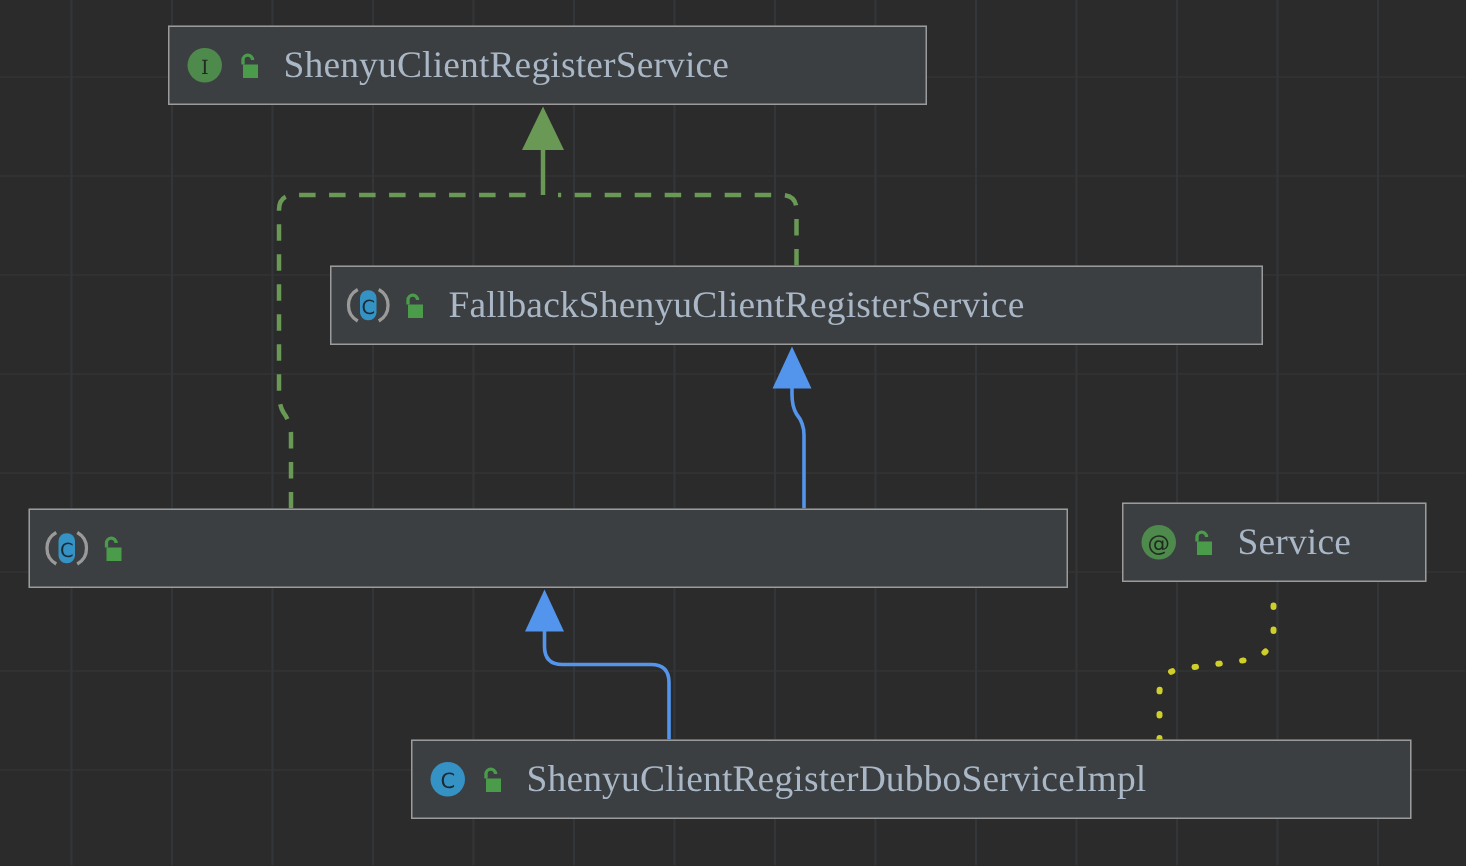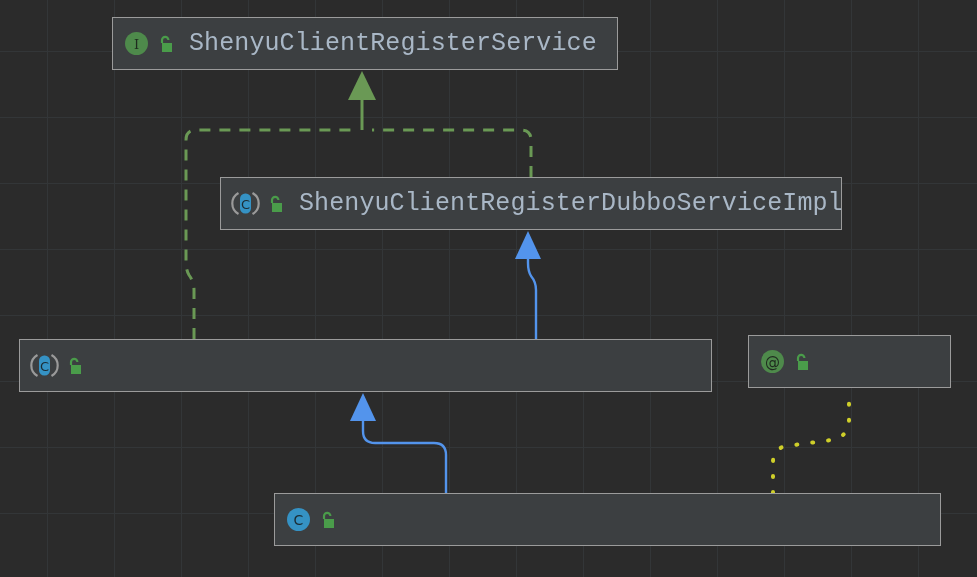--- a/index.html
+++ b/index.html
@@ -35,21 +35,21 @@
     display: flex;
     align-items: center;
     background: #3c3f41;
     border: 1px solid #9b9b9b;
     padding: 0 14px 0 10px;
     white-space: nowrap;
   }
   .node-label {
     color: #a9b7c6;
     font-size: 25px;
-    font-family: Liberation Mono, monospace;
+    font-family: Liberation Serif, serif;
     letter-spacing: 0.1px;
     margin-left: 13px;
   }
   .icon-slot {
     display: inline-flex;
     align-items: center;
     justify-content: center;
     flex: 0 0 auto;
   }
   .vis-icon {
@@ -124,21 +124,21 @@
         <rect x="9" y="3.5" width="11" height="20" rx="5.2" fill="#3592c4"></rect>
         <text x="14.5" y="19" text-anchor="middle" font-family="DejaVu Sans, sans-serif" font-size="13" fill="#1b2b33">C</text>
       </svg>
     </span>
     <span class="icon-slot vis-icon">
       <svg width="19" height="20" viewBox="0 0 19 20" xmlns="http://www.w3.org/2000/svg">
         <path d="M5 9 V6 a3.2 3.2 0 0 1 6.4 0" fill="none" stroke="#4a9c4a" stroke-width="2.2"></path>
         <rect x="5" y="9" width="10" height="9" fill="#4a9c4a"></rect>
       </svg>
     </span>
-    <span class="node-label">ShenyuClientRegisterDubboServiceImpl</span>
+    <span class="node-label">FallbackShenyuClientRegisterService</span>
   </div>
 
   <div class="uml-node" id="node-abstract">
     <span class="icon-slot">
       <svg width="29" height="27" viewBox="0 0 29 27" xmlns="http://www.w3.org/2000/svg">
         <path d="M7.5 3 a12 12 0 0 0 0 21" fill="none" stroke="#9a9a9a" stroke-width="2.2"></path>
         <path d="M21.5 3 a12 12 0 0 1 0 21" fill="none" stroke="#9a9a9a" stroke-width="2.2"></path>
         <rect x="9" y="3.5" width="11" height="20" rx="5.2" fill="#3592c4"></rect>
         <text x="14.5" y="19" text-anchor="middle" font-family="DejaVu Sans, sans-serif" font-size="13" fill="#1b2b33">C</text>
       </svg>
@@ -157,30 +157,32 @@
         <circle cx="13.5" cy="13.5" r="11.5" fill="#4e8a4b"></circle>
         <text x="13.5" y="19" text-anchor="middle" font-family="DejaVu Sans, sans-serif" font-size="15" fill="#1f2b1f">@</text>
       </svg>
     </span>
     <span class="icon-slot vis-icon">
       <svg width="19" height="20" viewBox="0 0 19 20" xmlns="http://www.w3.org/2000/svg">
         <path d="M5 9 V6 a3.2 3.2 0 0 1 6.4 0" fill="none" stroke="#4a9c4a" stroke-width="2.2"></path>
         <rect x="5" y="9" width="10" height="9" fill="#4a9c4a"></rect>
       </svg>
     </span>
+    <span class="node-label">Service</span>
   </div>
 
   <div class="uml-node" id="node-dubbo">
     <span class="icon-slot">
       <svg width="27" height="27" viewBox="0 0 27 27" xmlns="http://www.w3.org/2000/svg">
         <circle cx="13.5" cy="13.5" r="11.5" fill="#3592c4"></circle>
         <text x="13.5" y="19" text-anchor="middle" font-family="DejaVu Sans, sans-serif" font-size="14" fill="#1b2b33">C</text>
       </svg>
     </span>
     <span class="icon-slot vis-icon">
       <svg width="19" height="20" viewBox="0 0 19 20" xmlns="http://www.w3.org/2000/svg">
         <path d="M5 9 V6 a3.2 3.2 0 0 1 6.4 0" fill="none" stroke="#4a9c4a" stroke-width="2.2"></path>
         <rect x="5" y="9" width="10" height="9" fill="#4a9c4a"></rect>
       </svg>
     </span>
+    <span class="node-label">ShenyuClientRegisterDubboServiceImpl</span>
   </div>
 
 </div>
 
 </body></html>

